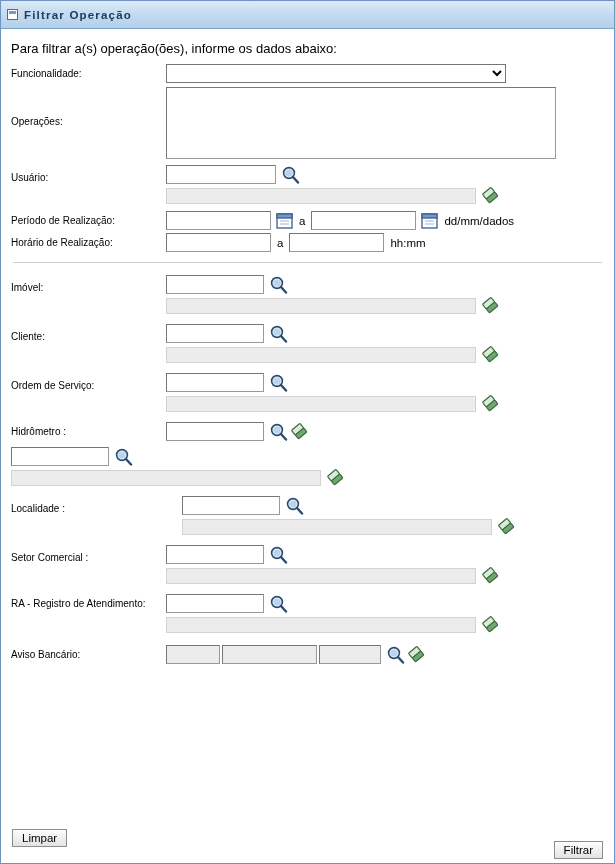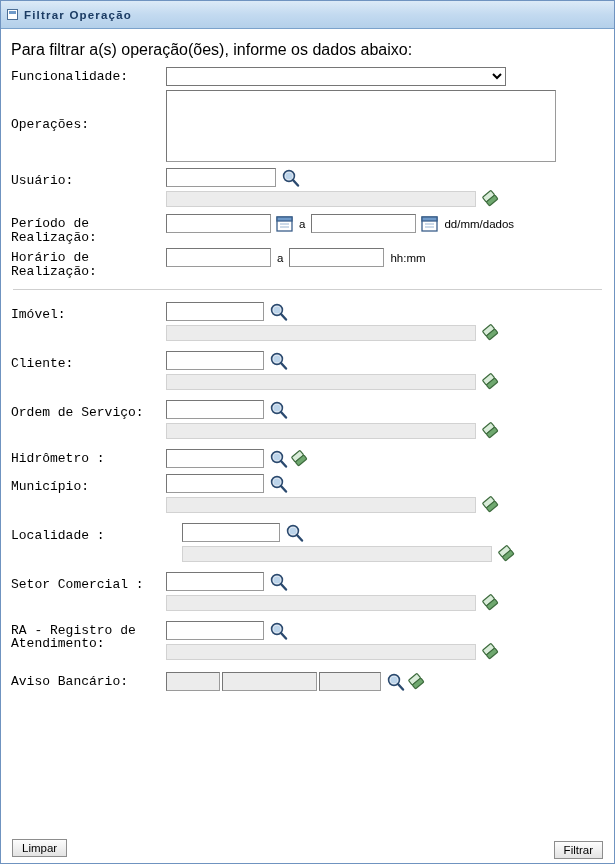--- a/index.html
+++ b/index.html
@@ -49,37 +49,36 @@
     color: #1b3b63;
     letter-spacing: 1.2px;
   }
   
   .content {
     padding: 8px 10px 0 10px;
     position: relative;
     height: 808px;
   }
   .instructions {
-    font-size: 16px;
+    font-size: 13px;
     color: #000;
     margin: 4px 0 8px 0;
   }
   .row {
     display: flex;
     align-items: flex-start;
     margin-bottom: 3px;
   }
   .lbl {
     width: 155px;
     flex: 0 0 155px;
-    font-size: 13px;
+    font-size: 10px;
     line-height: 14px;
     padding-top: 3px;
     color: #000;
-    font-family: Liberation Mono, monospace;
   }
   .lbl.two-line { line-height: 13px; }
   .fld {
     flex: 1 1 auto;
     display: flex;
     align-items: flex-start;
   }
   input[type=text] {
     font-family: "Liberation Sans", sans-serif;
     font-size: 11.5px;
@@ -145,21 +144,21 @@
     background: linear-gradient(to bottom, #fdfdfd, #e3e3e3);
     border: 1px solid #8d8d8d;
     color: #000;
     cursor: pointer;
   }
   .footer {
     position: absolute;
     left: 0; right: 0; bottom: 0;
     height: 34px;
   }
-  .btn-limpar { position: absolute; left: 11px; bottom: 6px; }
+  .btn-limpar { position: absolute; left: 11px; bottom: 16px; }
   .btn-filtrar { position: absolute; right: 11px; bottom: 4px; }
 </style>
 </head>
 <body>
 
 <div class="window">
 
   <div class="titlebar">
     <span class="title-icon"></span>
     <span class="title-text">Filtrar Operação</span>
@@ -347,21 +346,20 @@
               <g transform="rotate(-40 9.5 9.5)">
                 <rect x="4" y="3.5" width="11" height="6" rx="1" fill="#d9ecd9" stroke="#3d6b3d" stroke-width="1.2"></rect>
                 <rect x="4" y="9.5" width="11" height="5" rx="1" fill="#6fa86f" stroke="#3d6b3d" stroke-width="1.2"></rect>
               </g>
             </svg>
         </span>
       </div>
     </div>
 
     <div class="row" style="margin-top:6px;">
-      <div class="lbl" style="padding-top:6px;">Município:</div>
       <div class="fld" style="flex-direction:column;">
         <div style="display:flex;align-items:flex-start;">
           <input type="text" style="width: 98px;" value="">
           <span class="icn">
             <svg width="19" height="19" viewBox="0 0 19 19">
                 <circle cx="8" cy="8" r="5.4" fill="#e8eef6" stroke="#2b4a6f" stroke-width="1.6"></circle>
                 <circle cx="8" cy="8" r="3.6" fill="#bcd4ea"></circle>
                 <line x1="12" y1="12" x2="17" y2="17.5" stroke="#2b4a6f" stroke-width="2.4" stroke-linecap="round"></line>
               </svg>
           </span>

